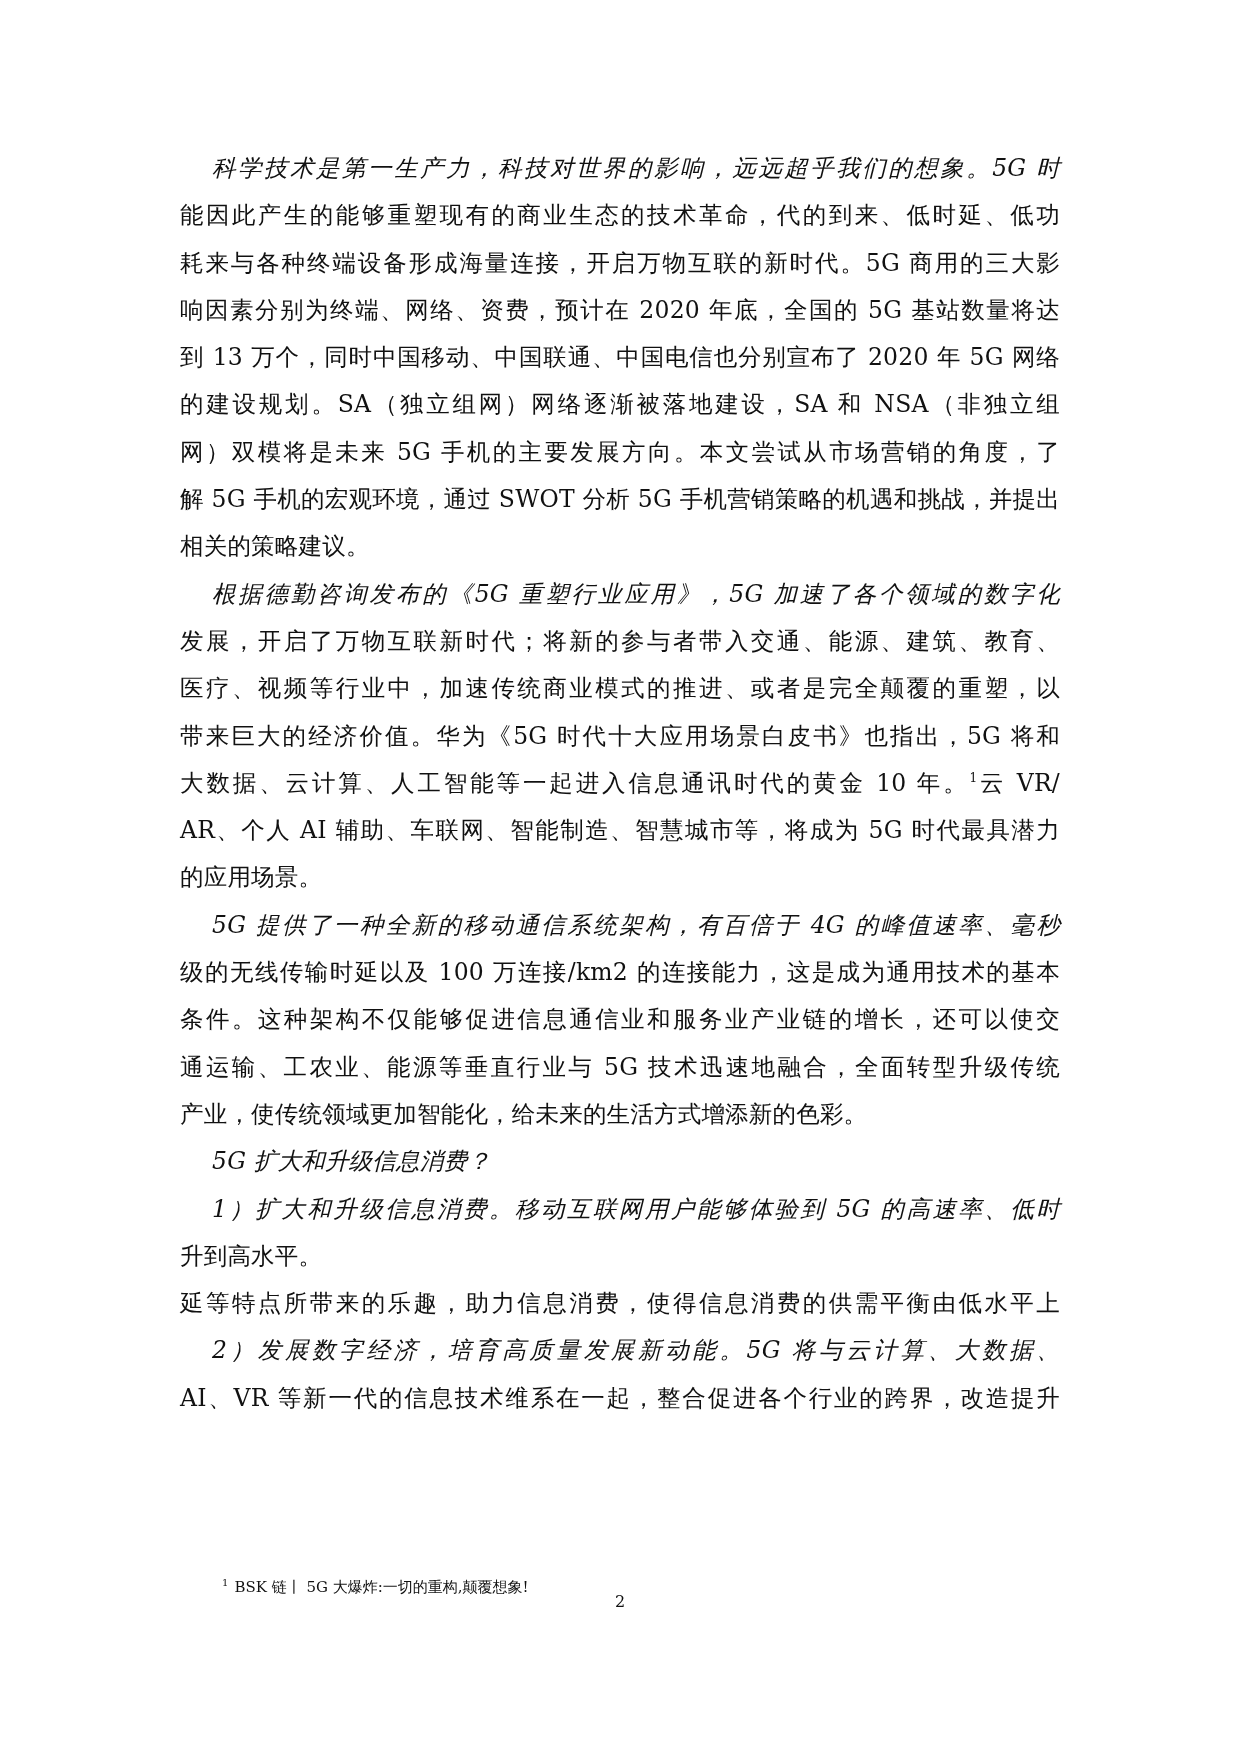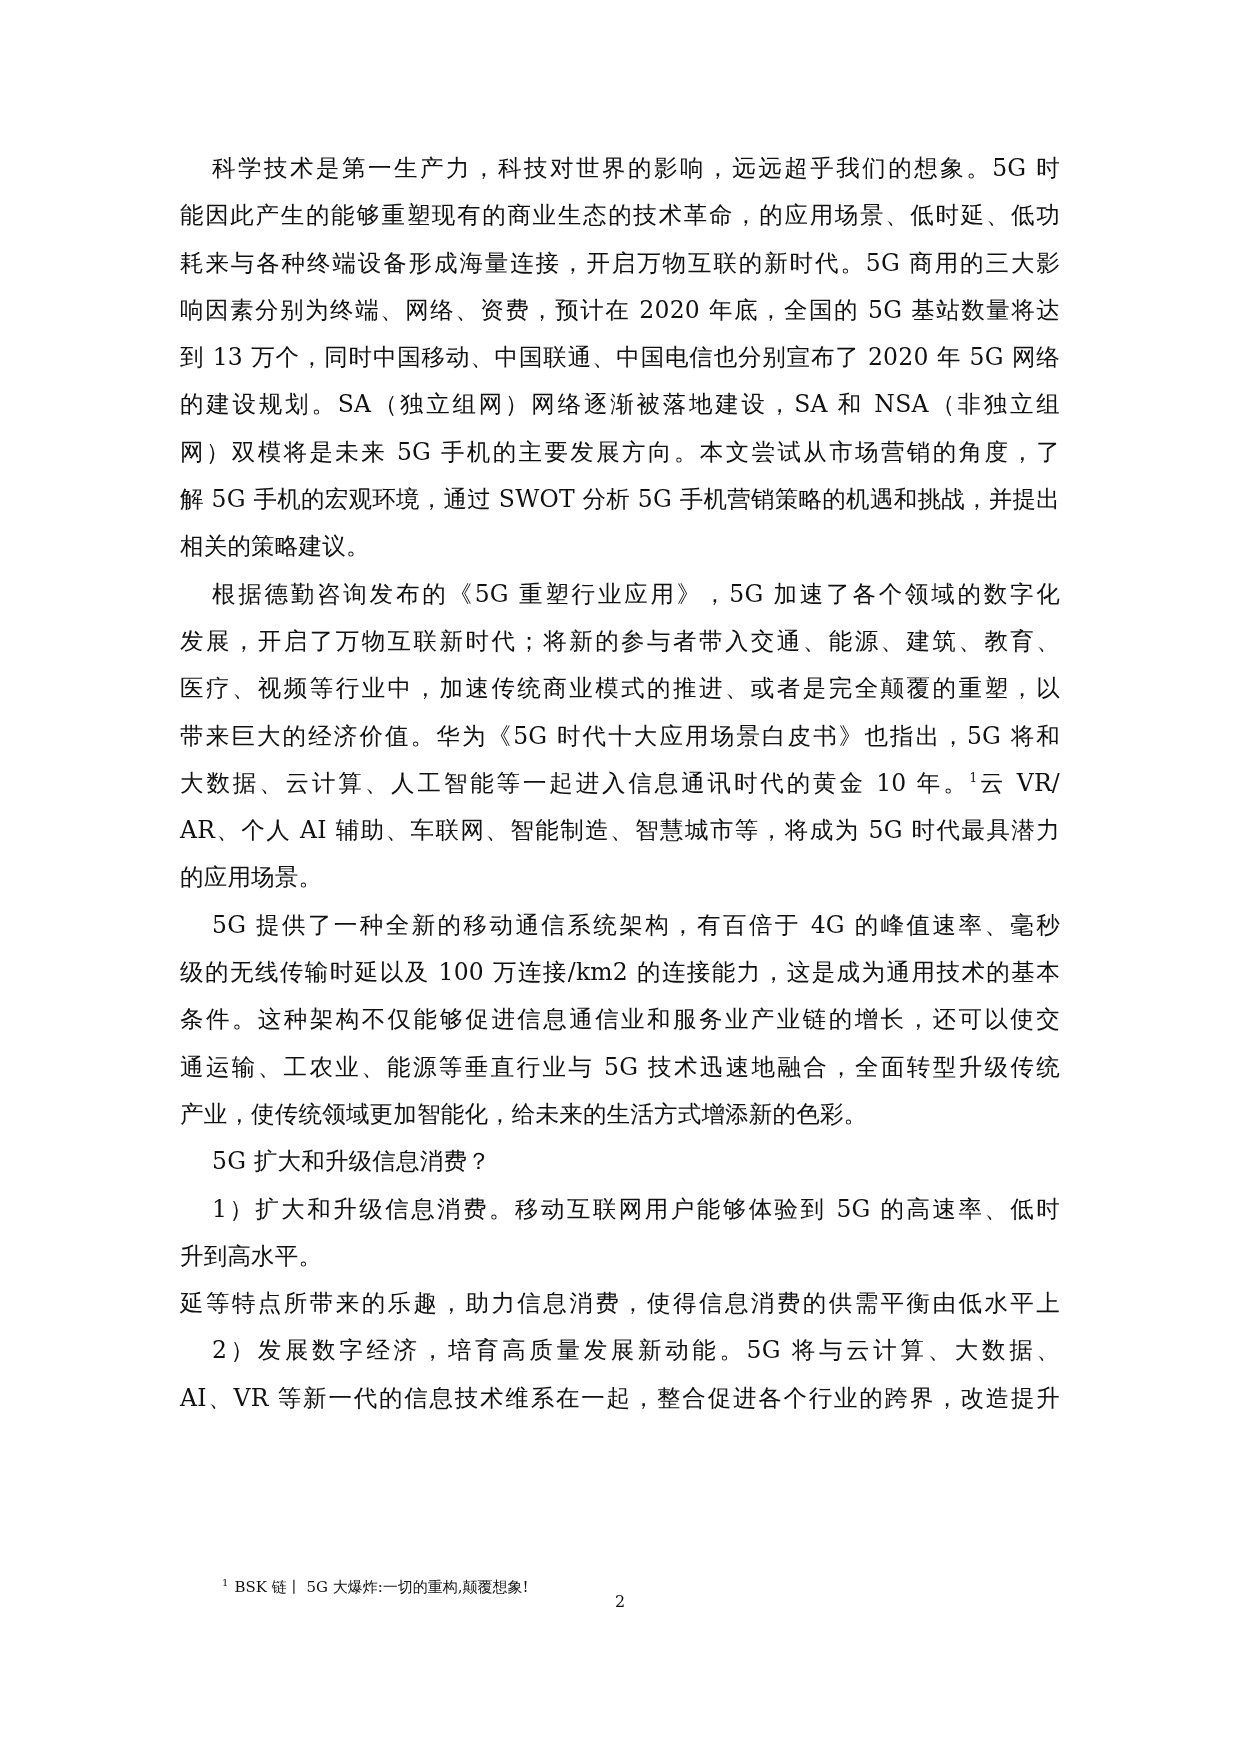--- a/index.html
+++ b/index.html
@@ -27,20 +27,21 @@
       font-size: 23.5px;
       white-space: nowrap;
       letter-spacing: 0.2px;
     }
     .line.just {
       text-align: justify;
       text-align-last: justify;
     }
     .indent {
       padding-left: 32px;
+      font-style: italic;
     }
     .footnote-area {
       position: absolute;
       left: 222px;
       top: 1574px;
       font-size: 15px;
       line-height: 18px;
       white-space: nowrap;
     }
     .footnote-mark {
@@ -63,21 +64,21 @@
       line-height: 20px;
     }
   </style>
 </head>
 <body>
 
 <div class="page">
 
   <div>
     <div class="line just indent">科学技术是第一生产力，科技对世界的影响，远远超乎我们的想象。5G 时</div>
-    <div class="line just">能因此产生的能够重塑现有的商业生态的技术革命，的应用场景、低时延、低功</div>
+    <div class="line just">能因此产生的能够重塑现有的商业生态的技术革命，代的到来、低时延、低功</div>
     <div class="line just">耗来与各种终端设备形成海量连接，开启万物互联的新时代。5G 商用的三大影</div>
     <div class="line just">响因素分别为终端、网络、资费，预计在 2020 年底，全国的 5G 基站数量将达</div>
     <div class="line just">到 13 万个，同时中国移动、中国联通、中国电信也分别宣布了 2020 年 5G 网络</div>
     <div class="line just">的建设规划。SA（独立组网）网络逐渐被落地建设，SA 和 NSA（非独立组</div>
     <div class="line just">网）双模将是未来 5G 手机的主要发展方向。本文尝试从市场营销的角度，了</div>
     <div class="line just">解 5G 手机的宏观环境，通过 SWOT 分析 5G 手机营销策略的机遇和挑战，并提出</div>
     <div class="line">相关的策略建议。</div>
   </div>
 
 

